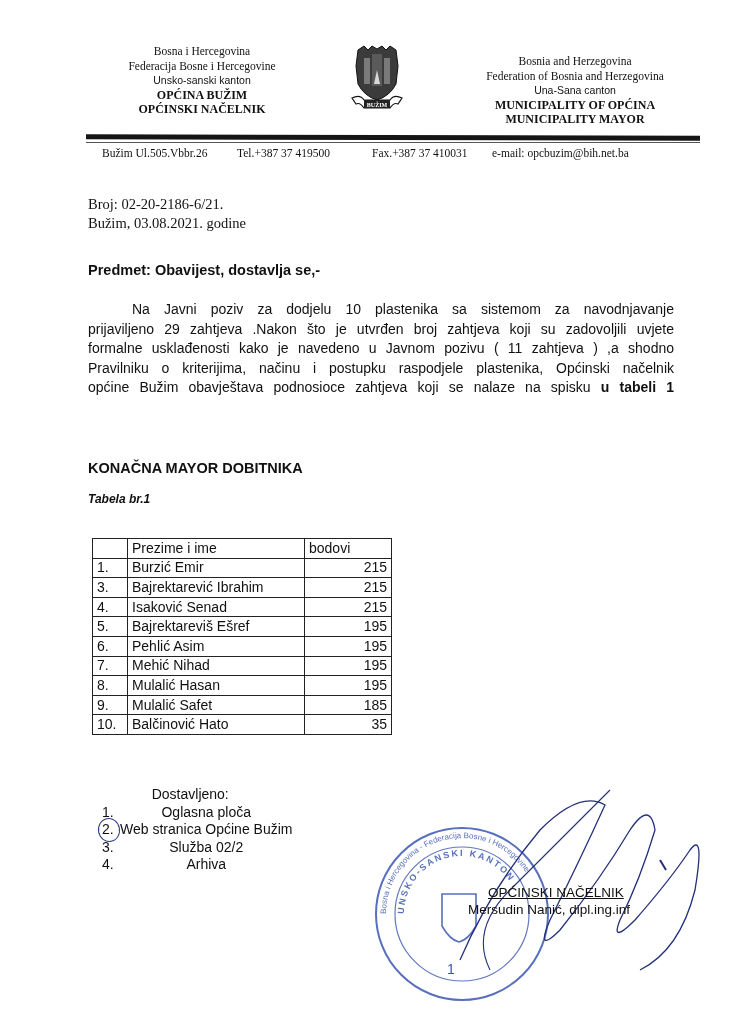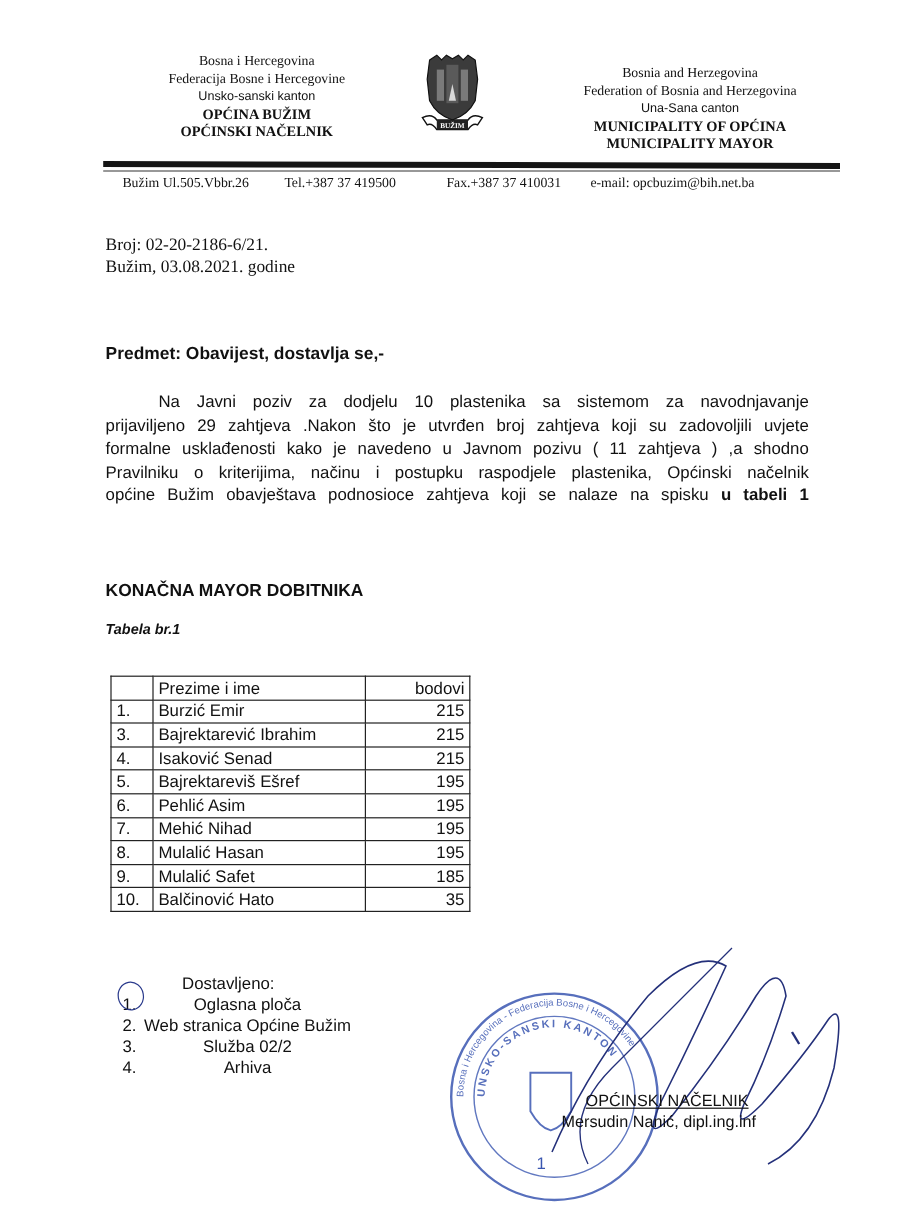--- a/index.html
+++ b/index.html
@@ -1,25 +1,25 @@
 <!DOCTYPE html>
 <html><head>
   <meta charset="utf-8">
   <style>
     html, body { margin: 0; padding: 0; }
     body {
       width: 748px; height: 1024px; background: #ffffff; position: relative; overflow: hidden;
       color: #111111;
     }
     .serif { font-family: "Liberation Serif", "DejaVu Serif", serif; }
-    .sans { font-family: "Liberation Sans", "DejaVu Sans", sans-serif; margin-top: 25px; }
+    .sans { font-family: "Liberation Sans", "DejaVu Sans", sans-serif; }
 
     
     .lh-left {
-      position: absolute; left: 114px; top: 44px; width: 200px; text-align: center;
+      position: absolute; left: 102px; top: 44px; width: 200px; text-align: center;
       font-size: 11.5px; line-height: 14.5px;
     }
     .lh-left .kanton, .lh-right .kanton { font-family: "Liberation Sans", sans-serif; font-size: 10.5px; }
     .lh-left .bold, .lh-right .bold { font-weight: bold; font-size: 12px; }
     .lh-right {
       position: absolute; left: 460px; top: 54px; width: 230px; text-align: center;
       font-size: 11.5px; line-height: 14.5px;
     }
     .crest { position: absolute; left: 350px; top: 44px; width: 54px; height: 68px; }
 
@@ -56,21 +56,21 @@
       position: absolute; left: 92px; top: 538px; border-collapse: collapse;
       font-size: 14px;
     }
     table.winners td, table.winners th {
       border: 1.2px solid #222; padding: 0 4px; height: 18.6px; line-height: 17px; font-weight: normal;
       text-align: left;
     }
     table.winners .c1 { width: 26px; }
     table.winners .c2 { width: 168px; }
     table.winners .c3 { width: 78px; text-align: right; }
-    table.winners th.c3 { text-align: right; }
+    table.winners th.c3 { text-align: left; }
 
     .delivered { position: absolute; left: 88px; top: 786px; font-size: 14px; line-height: 17.5px; text-align: center; }
     .delivered ol { margin: 0; padding: 0; list-style: none; }
     .delivered li { padding-left: 32px; position: relative; }
     .delivered li .num { position: absolute; left: 14px; }
     .pen-circle {
       position: absolute; left: 98px; top: 818px; width: 20px; height: 22px;
       border: 1.3px solid #2a3a8c; border-radius: 50%; transform: rotate(-10deg);
     }
 

